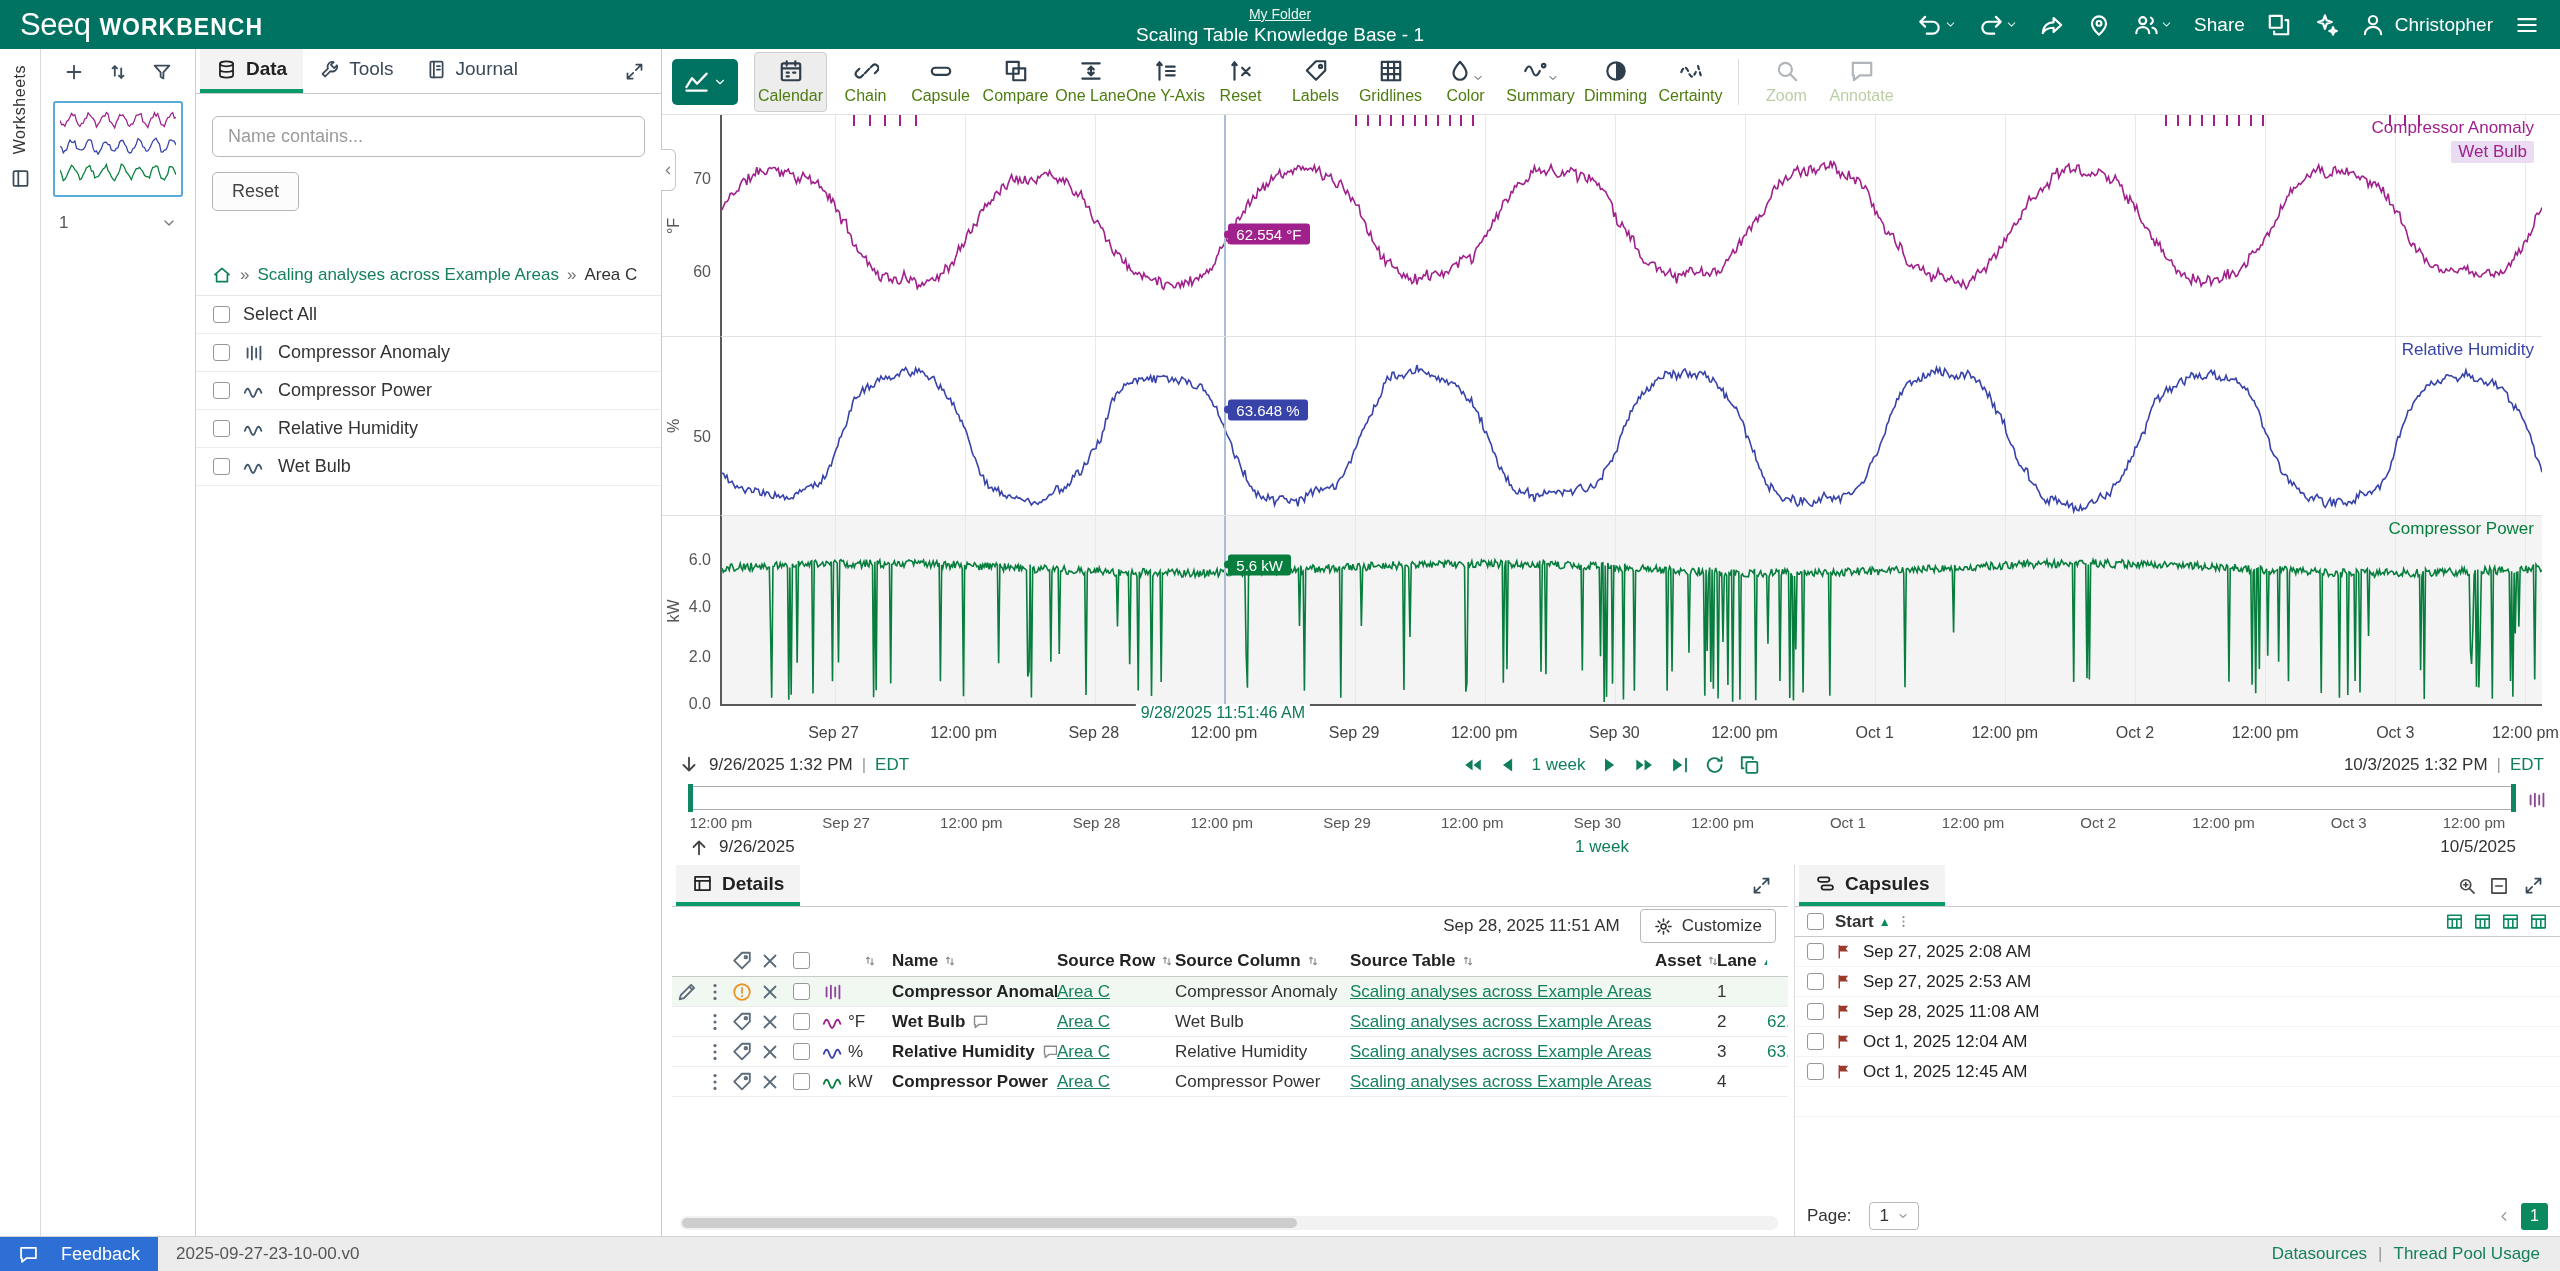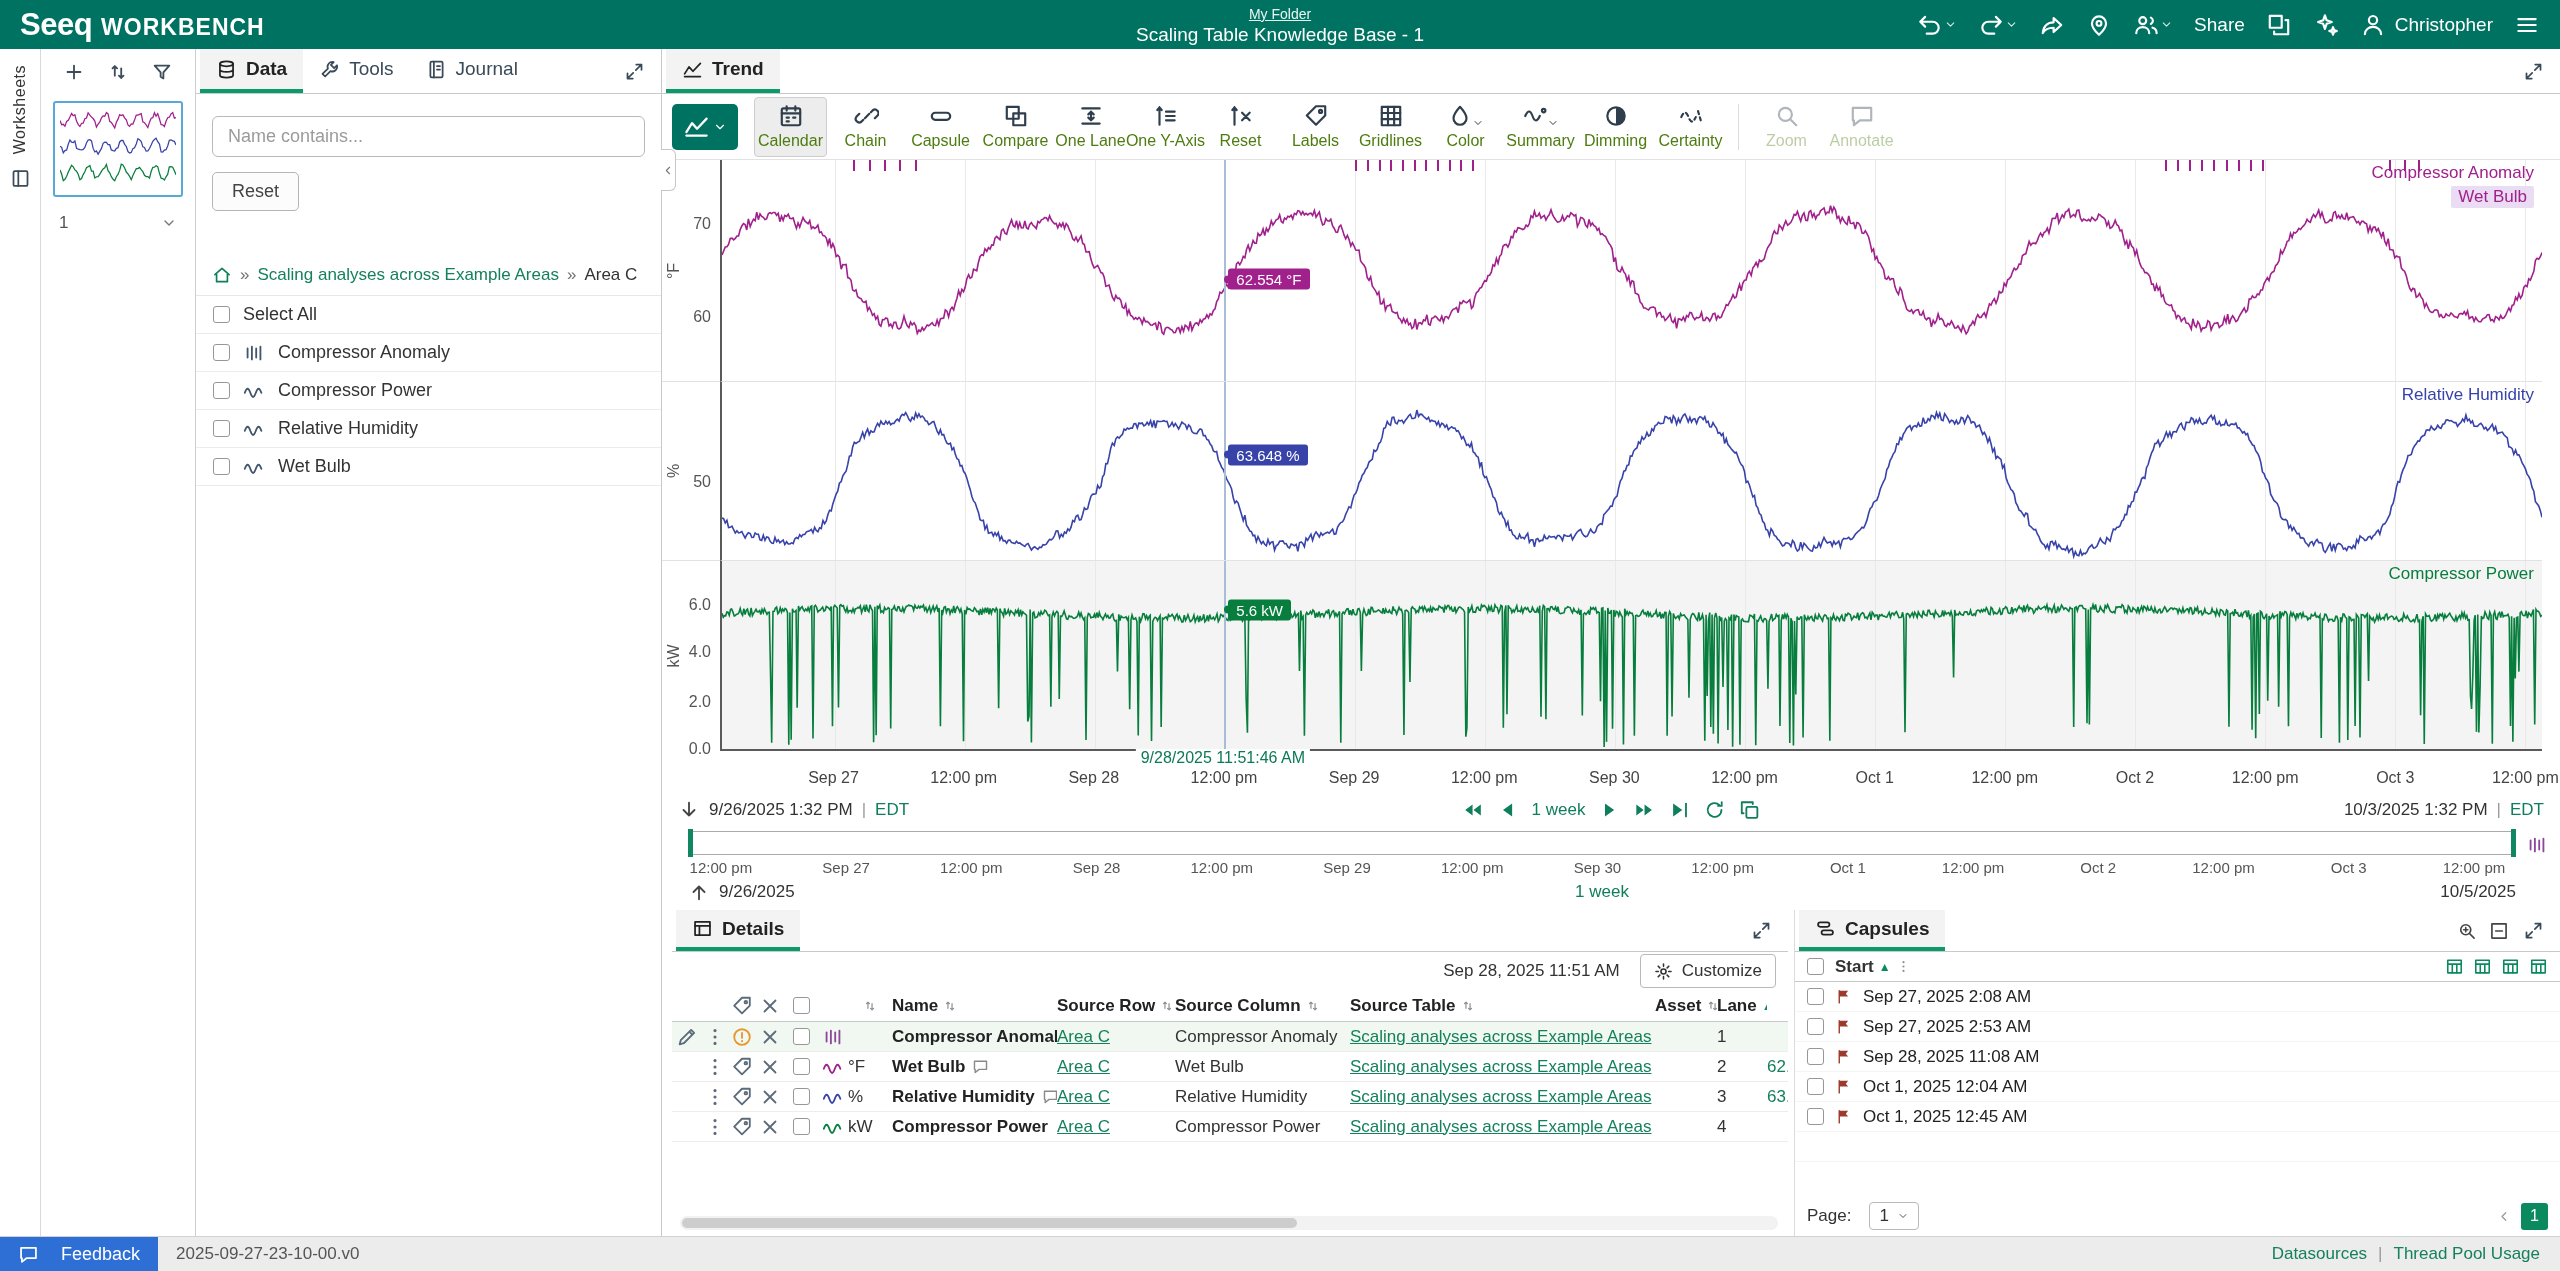--- a/index.html
+++ b/index.html
@@ -5,21 +5,21 @@
   *{margin:0;padding:0;box-sizing:border-box}
   html,body{width:2560px;height:1271px;overflow:hidden;background:#fff;font-family:"Liberation Sans",sans-serif}
   #app{position:relative;width:2560px;height:1271px;font-size:18px;color:#333}
   i[data-icon]{display:inline-flex;align-items:center;justify-content:center;width:22px;height:22px;flex:none}
   i[data-icon] svg{width:100%;height:100%}
   a{cursor:pointer}
 
   
   #topbar{position:absolute;top:0;left:0;right:0;height:49px;background:#007261;display:flex;align-items:center;color:#fff;padding:0 20px;z-index:9}
   .logo{display:flex;align-items:baseline;gap:9px;cursor:pointer}
-  .logo-seeq{font-size:31px;font-weight:bold;letter-spacing:-.5px}
+  .logo-seeq{font-size:31px;font-weight:normal;letter-spacing:-.5px}
   .logo-wb{font-size:23px;font-weight:bold;letter-spacing:1px}
   .tbc{position:absolute;left:50%;top:3px;transform:translateX(-50%);text-align:center;line-height:1.15}
   .folder-link{font-size:14px;text-decoration:underline;color:#eaf6f0;display:inline-block}
   .doc-title{font-size:19px;color:#fff;white-space:nowrap}
   .tb-right{margin-left:auto;display:flex;align-items:center;gap:21px}
   .tbi{display:inline-flex;align-items:center;cursor:pointer}
   .tbi i{width:26px;height:26px}
   .caret-sm{width:13px !important;height:13px !important;margin-left:1px;opacity:.85}
   .tb-share{font-size:19px;cursor:pointer}
   .tb-user{display:flex;align-items:center;gap:9px;font-size:19px;cursor:pointer}
@@ -436,39 +436,20 @@
       <div class="collapse-handle">
           <i data-icon="chevleft">
             <svg viewBox="0 0 24 24" fill="none" stroke="currentColor" stroke-width="2" stroke-linecap="round" stroke-linejoin="round">
               <path d="M14 6l-6 6 6 6"></path>
             </svg>
           </i>
         </div>
     </div>
 
     <div id="trend-region">
-      <div class="tabbar">
-        <span class="tabs-holder">
-          <span class="tab active">
-            <i data-icon="trendline">
-                <svg viewBox="0 0 24 24" fill="none" stroke="currentColor" stroke-width="2" stroke-linecap="round" stroke-linejoin="round">
-                  <path d="M3 20h18M3 17l5-8 4.5 5L21 5"></path>
-                </svg>
-              </i>
-            <span>Trend</span>
-          </span>
-        </span>
-        <span class="tab-expand">
-            <i data-icon="expand">
-              <svg viewBox="0 0 24 24" fill="none" stroke="currentColor" stroke-width="2" stroke-linecap="round" stroke-linejoin="round">
-                <path d="M14 4h6v6M20 4l-6.5 6.5M10 20H4v-6M4 20l6.5-6.5"></path>
-              </svg>
-            </i>
-          </span>
-      </div>
 
       <div class="trend-toolbar" id="trend-toolbar">
         <button class="view-btn">
           <i data-icon="trendline">
               <svg viewBox="0 0 24 24" fill="none" stroke="currentColor" stroke-width="2" stroke-linecap="round" stroke-linejoin="round">
                 <path d="M3 20h18M3 17l5-8 4.5 5L21 5"></path>
               </svg>
             </i>
           <i data-icon="caret" class="caret-w">
               <svg viewBox="0 0 24 24" fill="none" stroke="currentColor" stroke-width="2" stroke-linecap="round" stroke-linejoin="round">

